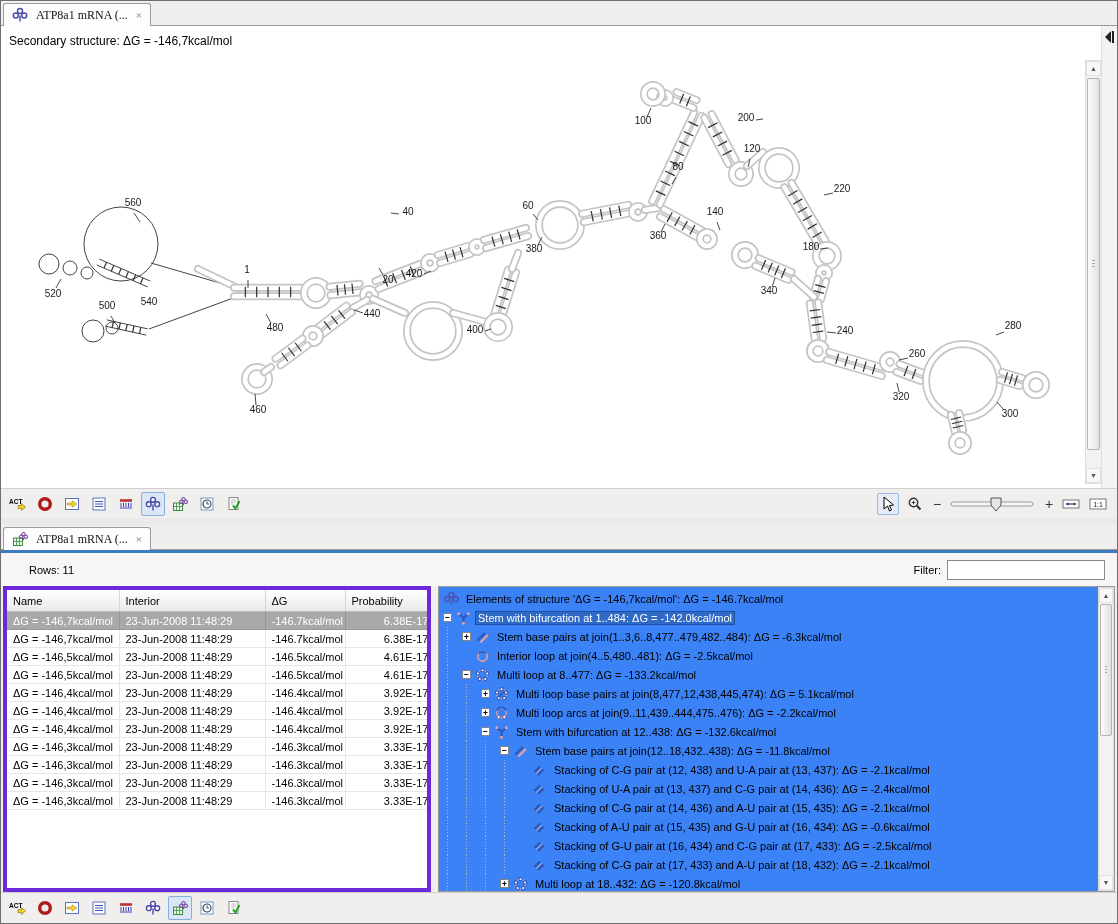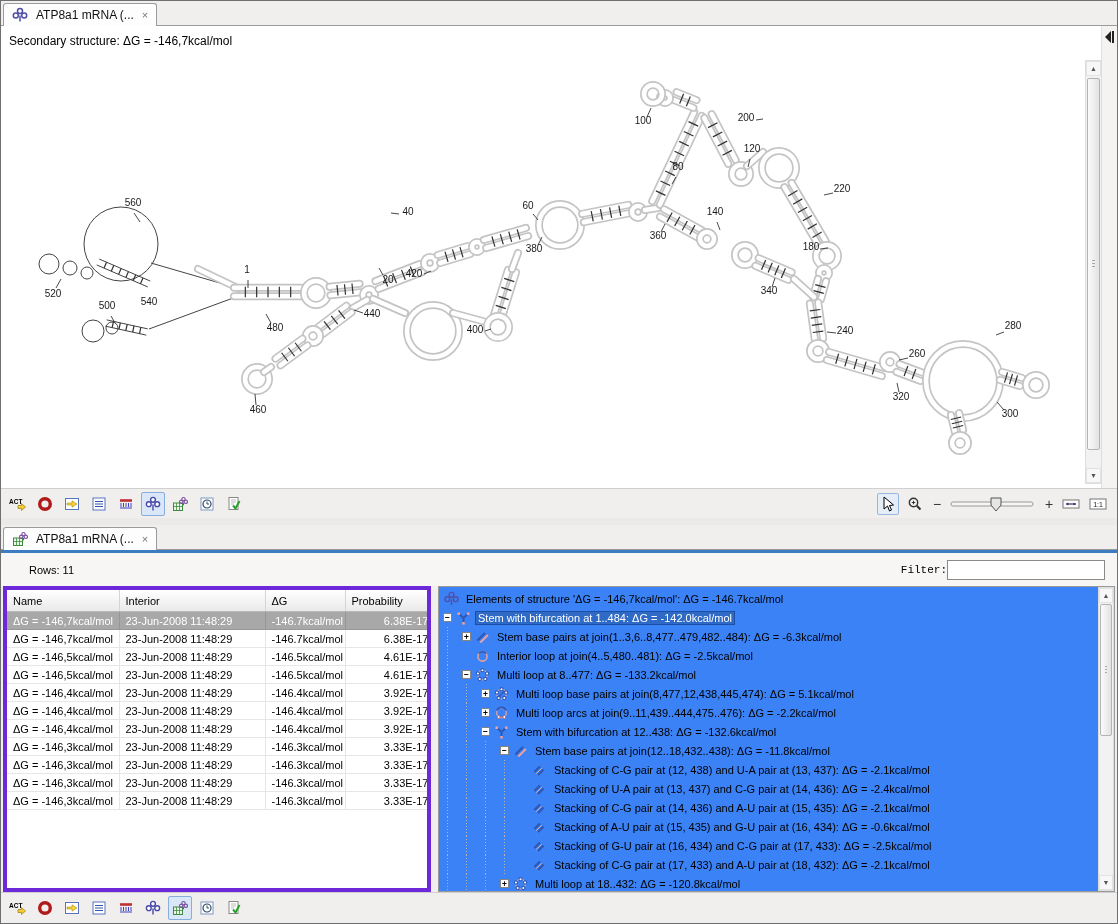--- a/index.html
+++ b/index.html
@@ -1,19 +1,19 @@
 <!DOCTYPE html>
 <html><head>
 <meta charset="utf-8">
 <style>
   html,body{margin:0;padding:0;background:#e8e6e4;font-family:"Liberation Sans",sans-serif;}
   .window{position:relative;width:1118px;height:924px;border:1px solid #6f6f6f;box-sizing:border-box;background:#f0efee;overflow:hidden;}
   
   .tabbar{height:24px;background:#f0efee;border-bottom:1px solid #9b9b9b;display:flex;align-items:flex-end;padding-left:2px;}
-  .tab{display:inline-flex;align-items:center;gap:5px;height:22px;padding:0 8px;background:#fdfdfd;border:1px solid #9b9b9b;border-bottom:none;border-radius:3px 3px 0 0;position:relative;top:1px;font-size:12px;color:#111;}
+  .tab{display:inline-flex;align-items:center;gap:5px;height:22px;padding:0 8px;background:#fdfdfd;border:1px solid #9b9b9b;border-bottom:none;border-radius:3px 3px 0 0;position:relative;top:1px;font-size:12px;color:#111;font-family:Liberation Serif, serif;}
   .tab .close{color:#777;font-size:11px;margin-left:3px;cursor:default;}
   .bluebar{height:3px;background:#3d7cc0;}
   
   .top-panel{height:517px;display:flex;flex-direction:column;background:#fff;}
   .view-area{position:relative;height:462px;background:#fff;overflow:hidden;}
   .view-header{position:absolute;left:8px;top:8px;font-size:12px;color:#000000;}
   .collapse-btn{position:absolute;right:1px;top:3px;width:13px;height:16px;}
   .sidestrip{position:absolute;right:0;top:0;bottom:0;width:15px;background:#f4f3f2;border-left:1px solid #e0e0e0;}
   
   .vscroll{position:absolute;width:17px;background:#f2f2f2;border:1px solid #dddddd;box-sizing:border-box;}
@@ -28,21 +28,21 @@
   .zoomctl{margin-left:auto;display:flex;align-items:center;gap:5px;padding-right:8px;}
   .zbtn{display:flex;align-items:center;justify-content:center;width:20px;height:20px;border:1px solid transparent;border-radius:2px;}
   .zbtn.sel{background:#e4edf8;border-color:#9ab7dc;}
   .ztext{font-size:14px;color:#333;width:12px;text-align:center;}
   
   .hsplitter{height:7px;background:#eceae8;}
   
   .bottom-panel{height:398px;display:flex;flex-direction:column;background:#f0efee;}
   .filter-row{height:33px;display:flex;align-items:center;background:#f7f6f5;font-size:11px;color:#000;}
   .rows-label{margin-left:28px;}
-  .filter-label{margin-left:auto;font-family:Liberation Mono, monospace;}
+  .filter-label{margin-left:auto;margin-right:6px;}
   .filter-input{width:150px;height:18px;border:1px solid #8a8a8a;margin-right:12px;font-size:11px;padding:0 3px;background:#fff;}
   .bottom-content{height:306px;display:flex;padding:0 2px;box-sizing:border-box;}
   .table-pane{width:428px;background:#fff;border:4px solid #6d28d9;box-sizing:border-box;overflow:hidden;}
   .vsplitter{width:7px;background:#f0efee;}
   .tree-pane{flex:1;background:#3b82f6;border:1px solid #9a9a9a;box-sizing:border-box;position:relative;overflow:hidden;}
   
   table.res{border-collapse:collapse;width:100%;font-size:11px;table-layout:fixed;}
   table.res th{height:19px;font-weight:normal;text-align:left;padding:1px 6px;background:linear-gradient(#ffffff,#e9e9e9);border-right:1px solid #d5d5d5;border-bottom:1px solid #b8b8b8;overflow:hidden;}
   table.res td{height:15px;padding:1px 6px;border-right:1px solid #e6e6e6;border-bottom:1px solid #e6e6e6;white-space:nowrap;overflow:hidden;}
   table.res td.num{text-align:right;}

